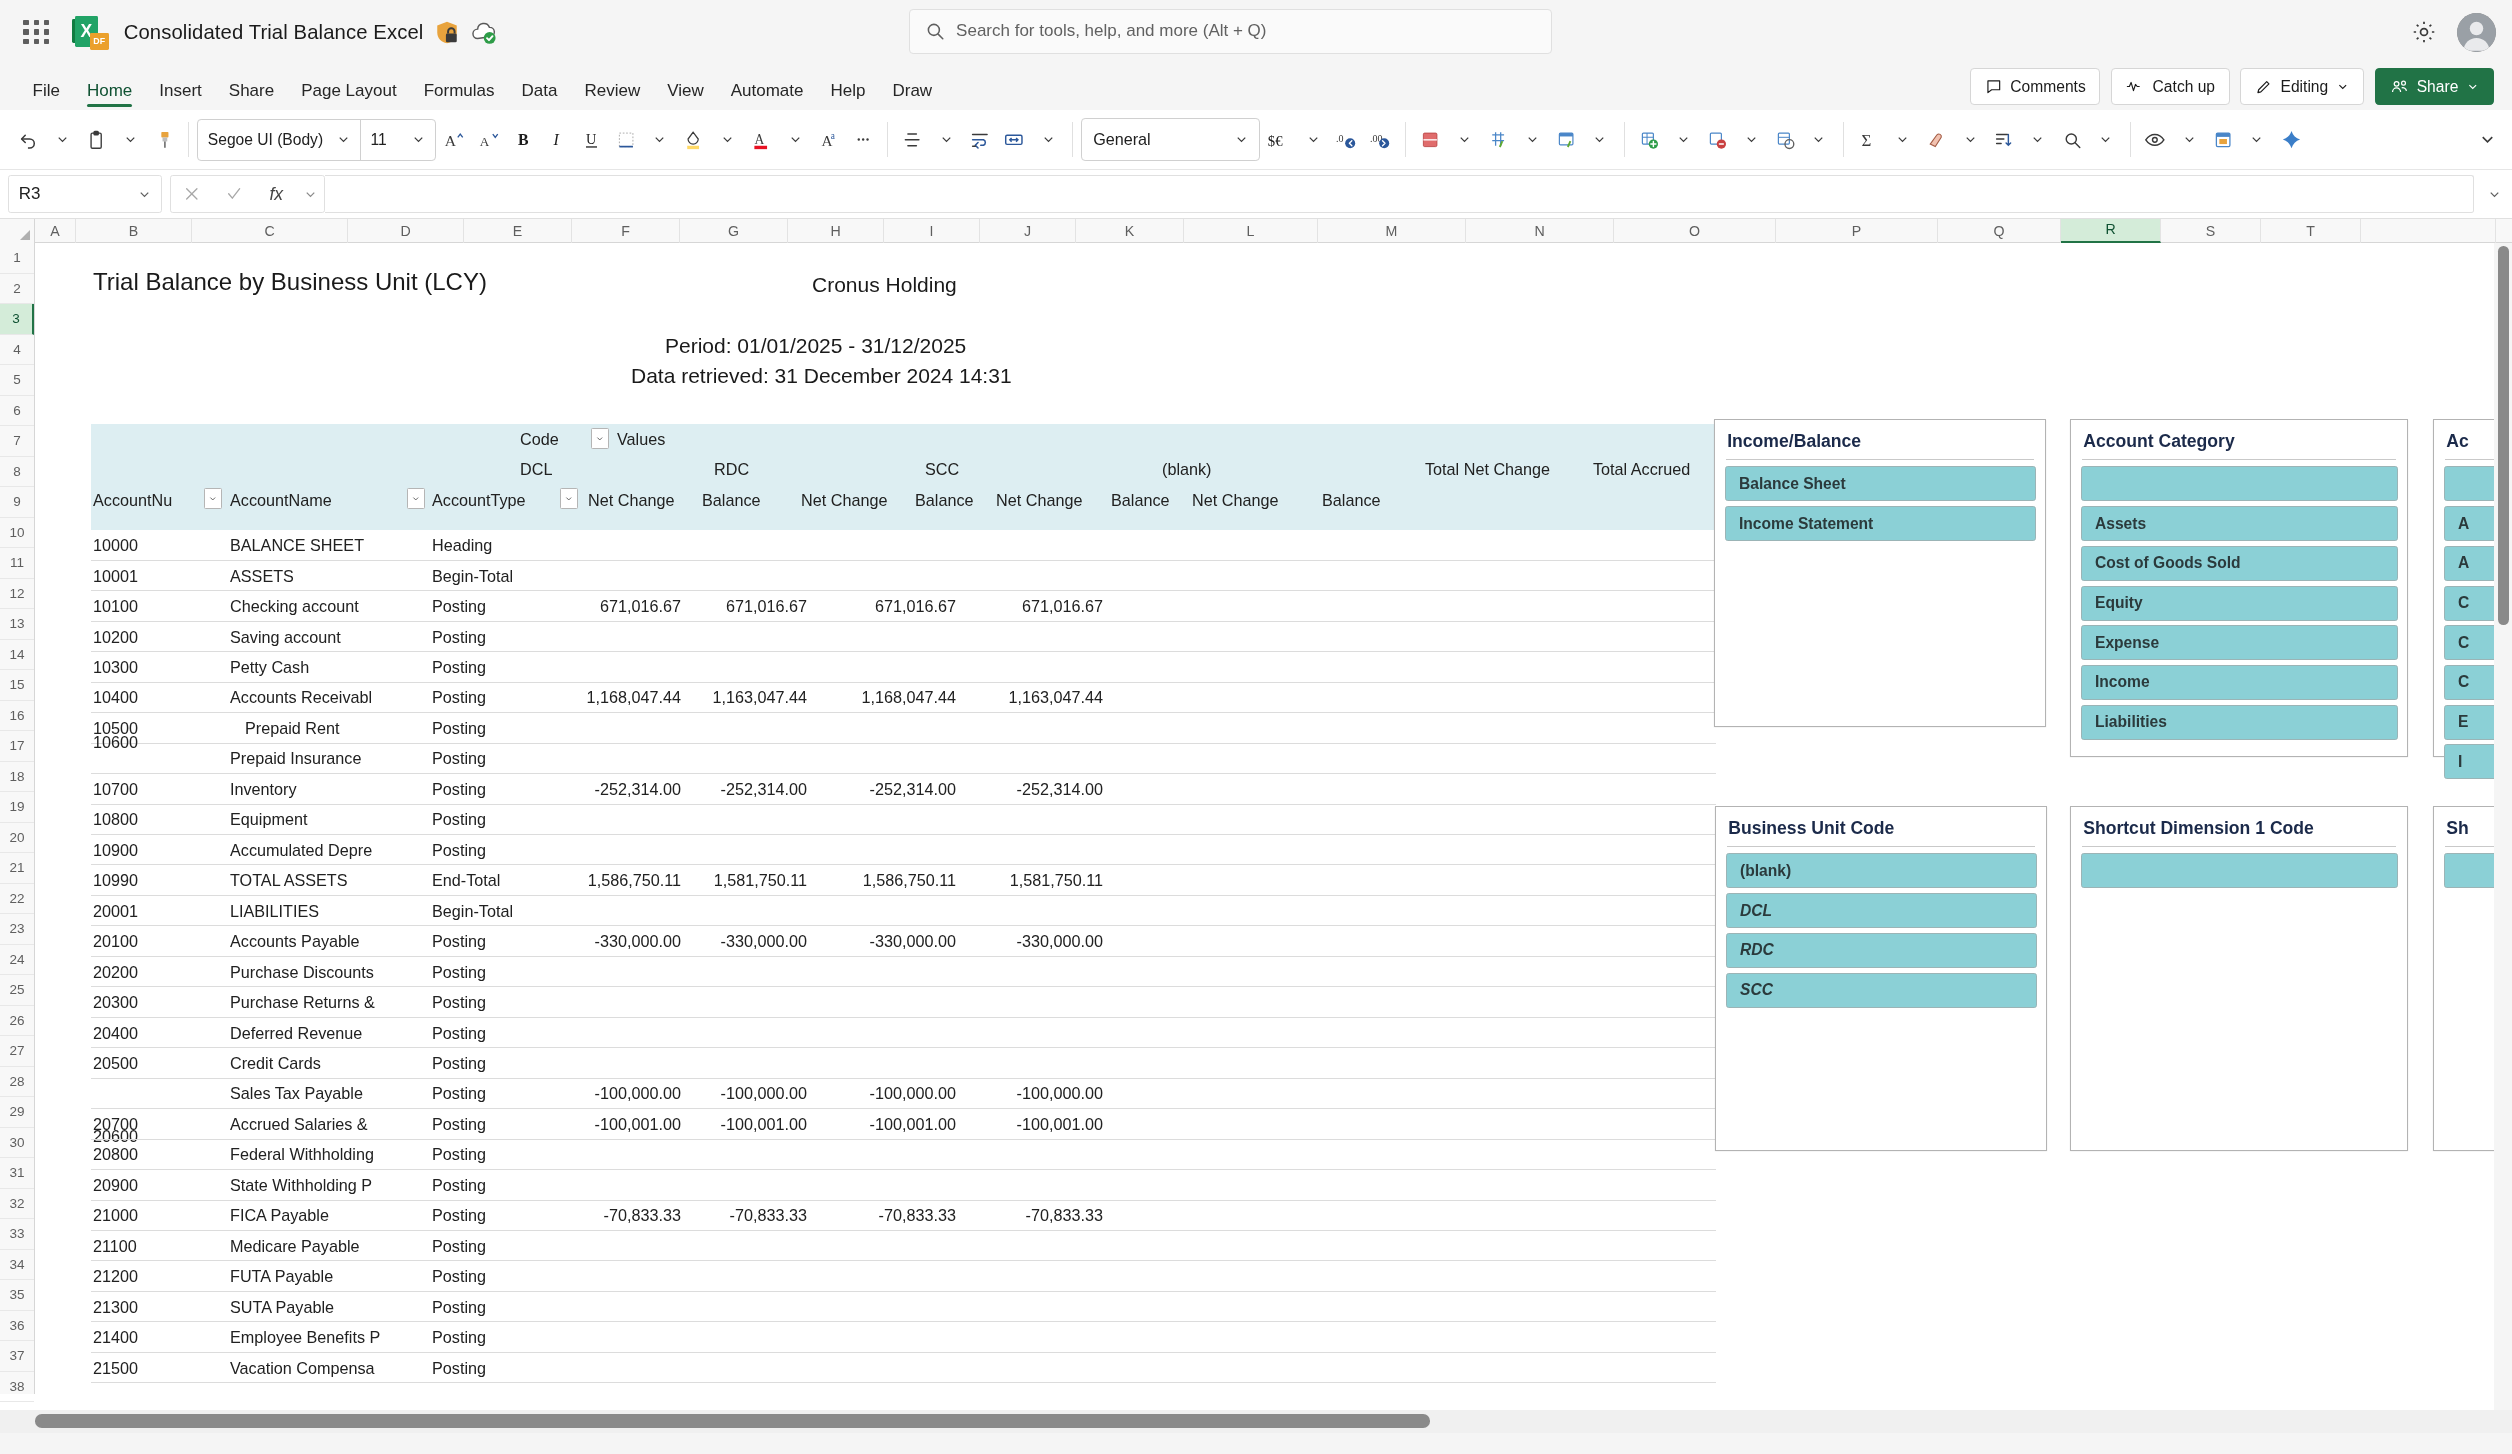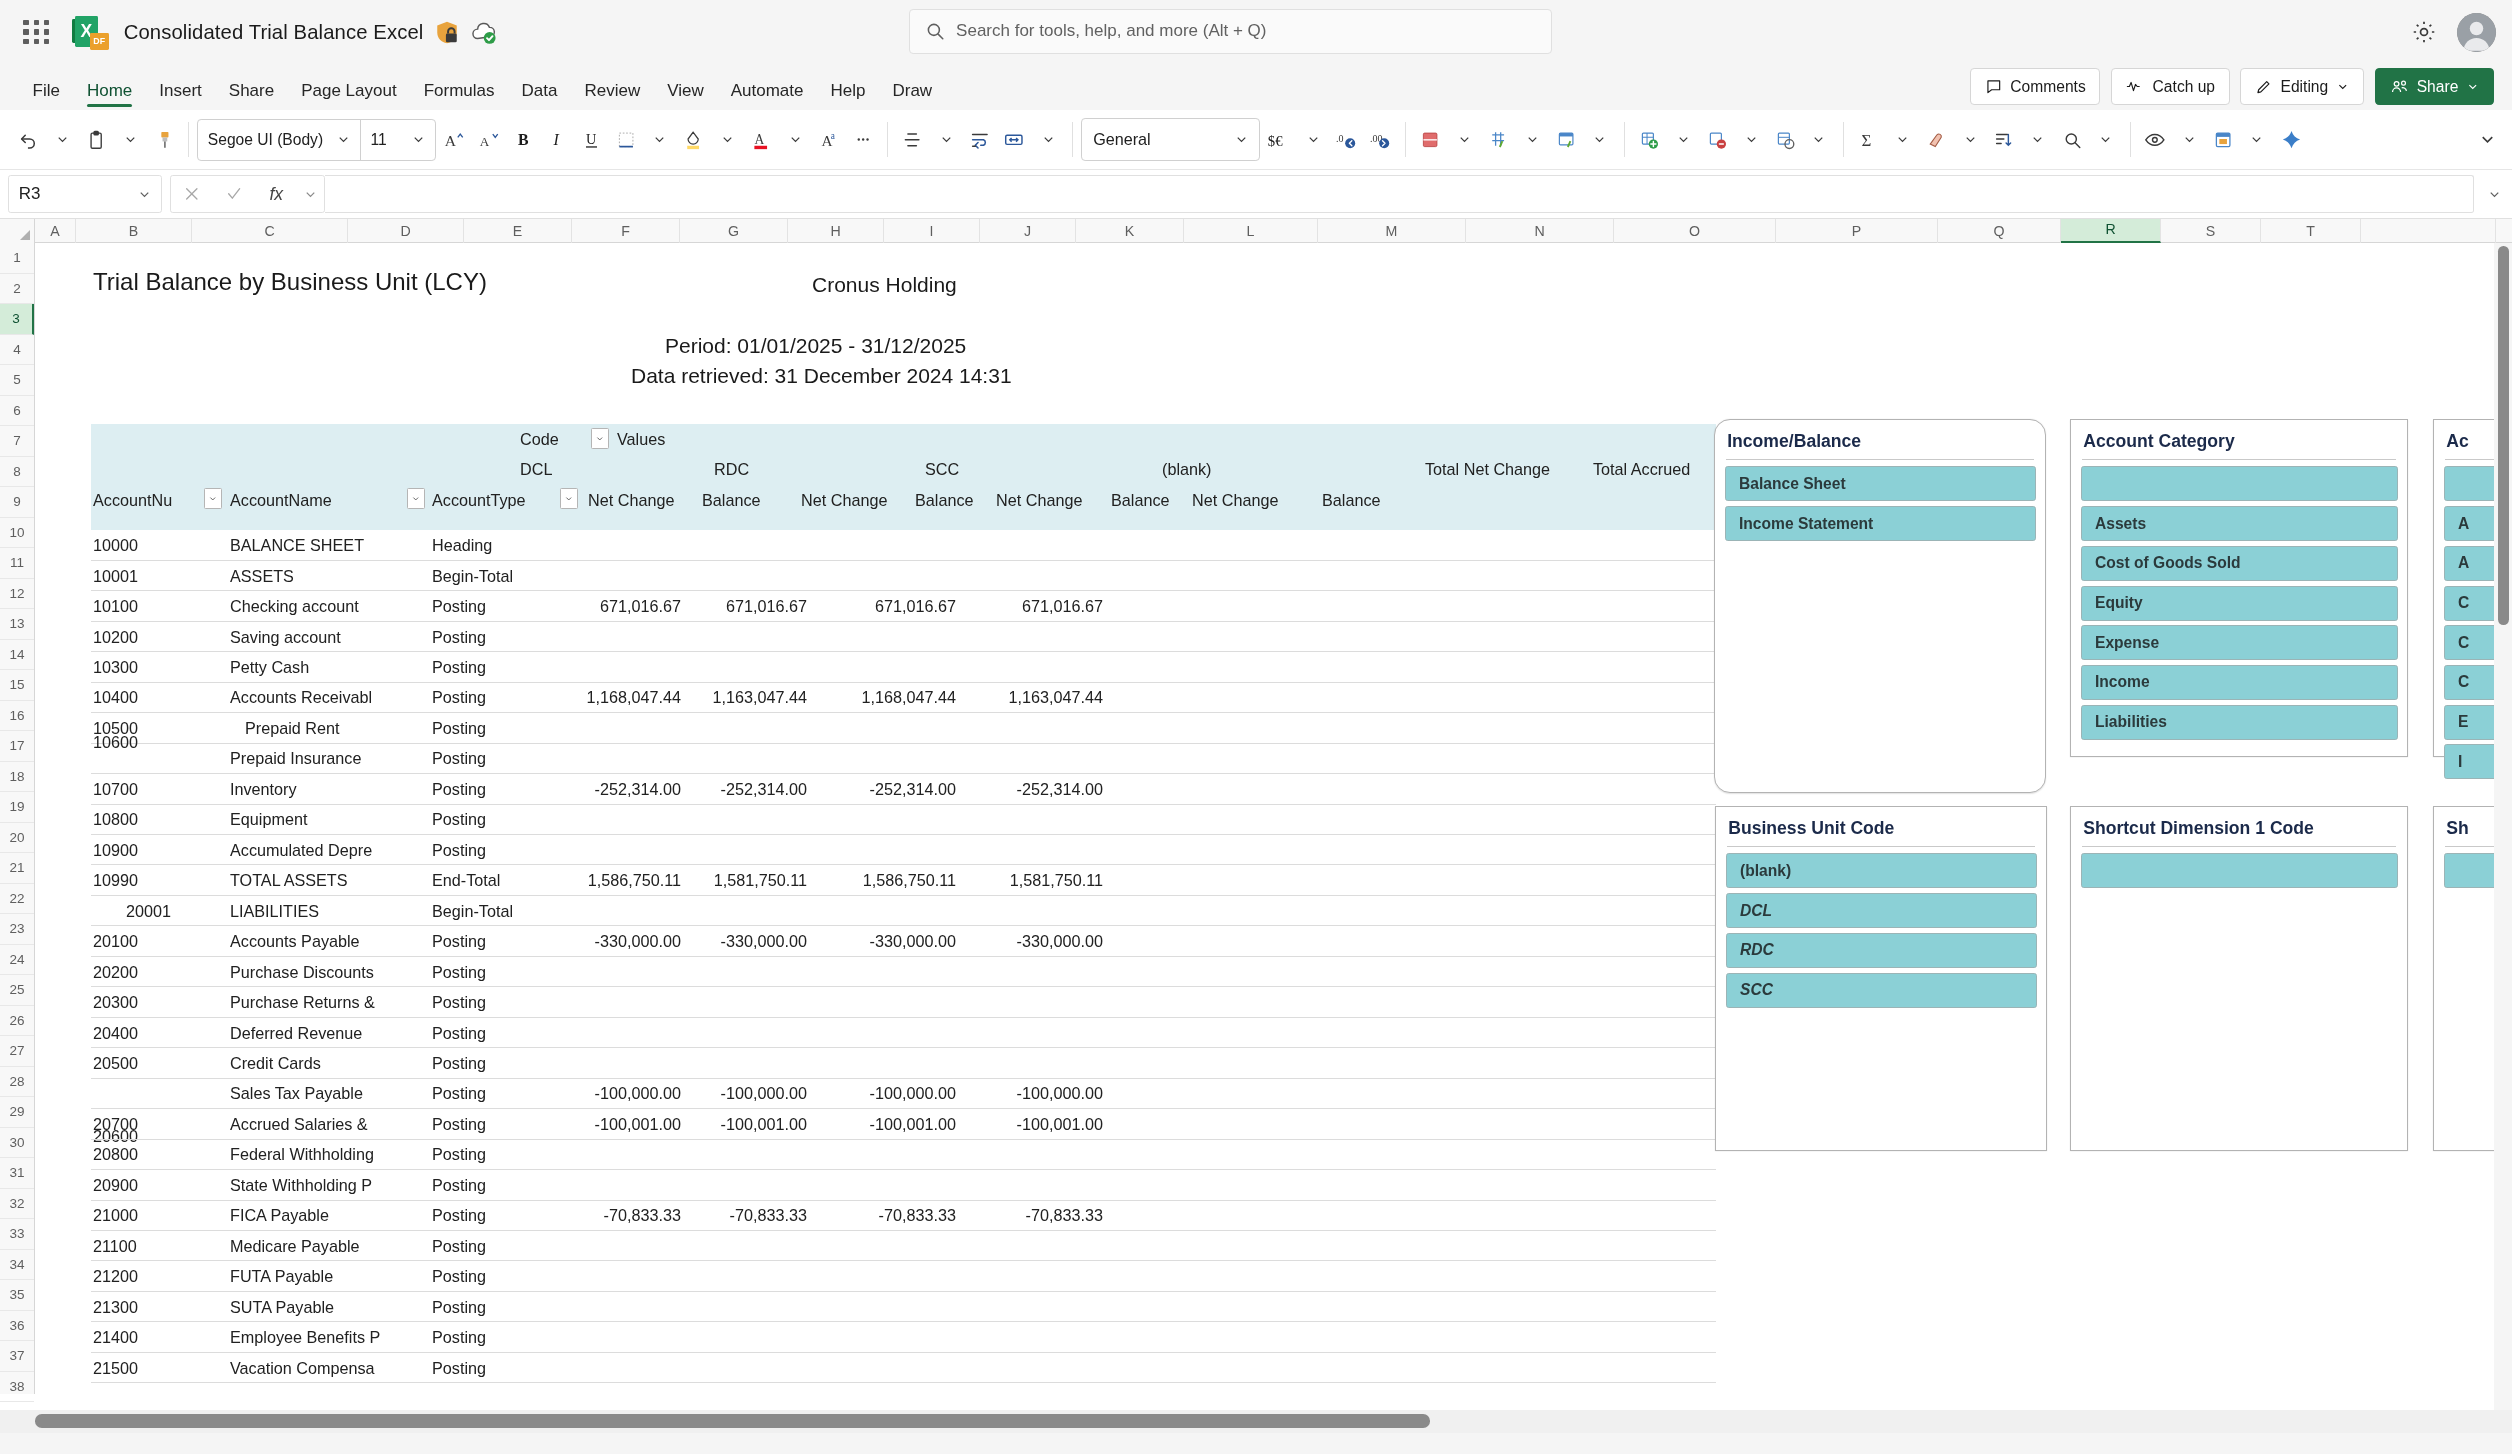--- a/index.html
+++ b/index.html
@@ -882,21 +882,21 @@
           <div class="abs celltext" style="left: 397px; top: 598px;">Posting</div>
           <div class="pivot-row-line" style="left: 56px; width: 1625px; top: 652px;"></div>
           <div class="abs celltext" style="left: 58px; top: 628px;">10990</div>
           <div class="abs celltext" style="left: 195px; top: 628px; width: 196px; overflow: hidden; white-space: nowrap;">TOTAL ASSETS</div>
           <div class="abs celltext" style="left: 397px; top: 628px;">End-Total</div>
           <div class="abs num" style="top: 628px; width: 203px; position: absolute; left: 443px; text-align: right;">1,586,750.11</div>
           <div class="abs num" style="top: 628px; width: 203px; position: absolute; left: 569px; text-align: right;">1,581,750.11</div>
           <div class="abs num" style="top: 628px; width: 203px; position: absolute; left: 718px; text-align: right;">1,586,750.11</div>
           <div class="abs num" style="top: 628px; width: 203px; position: absolute; left: 865px; text-align: right;">1,581,750.11</div>
           <div class="pivot-row-line" style="left: 56px; width: 1625px; top: 682px;"></div>
-          <div class="abs celltext" style="left: 58px; top: 659px; margin-left: 33px;">20001</div>
+          <div class="abs celltext" style="left: 58px; top: 659px;">20001</div>
           <div class="abs celltext" style="left: 195px; top: 659px; width: 196px; overflow: hidden; white-space: nowrap;">LIABILITIES</div>
           <div class="abs celltext" style="left: 397px; top: 659px;">Begin-Total</div>
           <div class="pivot-row-line" style="left: 56px; width: 1625px; top: 713px;"></div>
           <div class="abs celltext" style="left: 58px; top: 689px;">20100</div>
           <div class="abs celltext" style="left: 195px; top: 689px; width: 196px; overflow: hidden; white-space: nowrap;">Accounts Payable</div>
           <div class="abs celltext" style="left: 397px; top: 689px;">Posting</div>
           <div class="abs num" style="top: 689px; width: 203px; position: absolute; left: 443px; text-align: right;">-330,000.00</div>
           <div class="abs num" style="top: 689px; width: 203px; position: absolute; left: 569px; text-align: right;">-330,000.00</div>
           <div class="abs num" style="top: 689px; width: 203px; position: absolute; left: 718px; text-align: right;">-330,000.00</div>
           <div class="abs num" style="top: 689px; width: 203px; position: absolute; left: 865px; text-align: right;">-330,000.00</div>
@@ -963,21 +963,21 @@
           <div class="pivot-row-line" style="left: 56px; width: 1625px; top: 1109px;"></div>
           <div class="abs celltext" style="left: 58px; top: 1085px;">21400</div>
           <div class="abs celltext" style="left: 195px; top: 1085px; width: 196px; overflow: hidden; white-space: nowrap;">Employee Benefits P</div>
           <div class="abs celltext" style="left: 397px; top: 1085px;">Posting</div>
           <div class="pivot-row-line" style="left: 56px; width: 1625px; top: 1139px;"></div>
           <div class="abs celltext" style="left: 58px; top: 1116px;">21500</div>
           <div class="abs celltext" style="left: 195px; top: 1116px; width: 196px; overflow: hidden; white-space: nowrap;">Vacation Compensa</div>
           <div class="abs celltext" style="left: 397px; top: 1116px;">Posting</div>
         </div>
 
-      <div class="slicer" style="left:1679px; top:176px; width:332px; height:374px;border-radius:16px;">
+      <div class="slicer" style="left:1679px; top:176px; width:332px; height:308px;">
         <div class="slicer-title">Income/Balance</div>
         <div class="slicer-rule"></div>
         <div class="slicer-items">
           <div class="sitem">Balance Sheet</div>
           <div class="sitem">Income Statement</div>
         </div>
       </div>
 
       <div class="slicer" style="left:2035px; top:176px; width:338px; height:338px;">
         <div class="slicer-title">Account Category</div>

